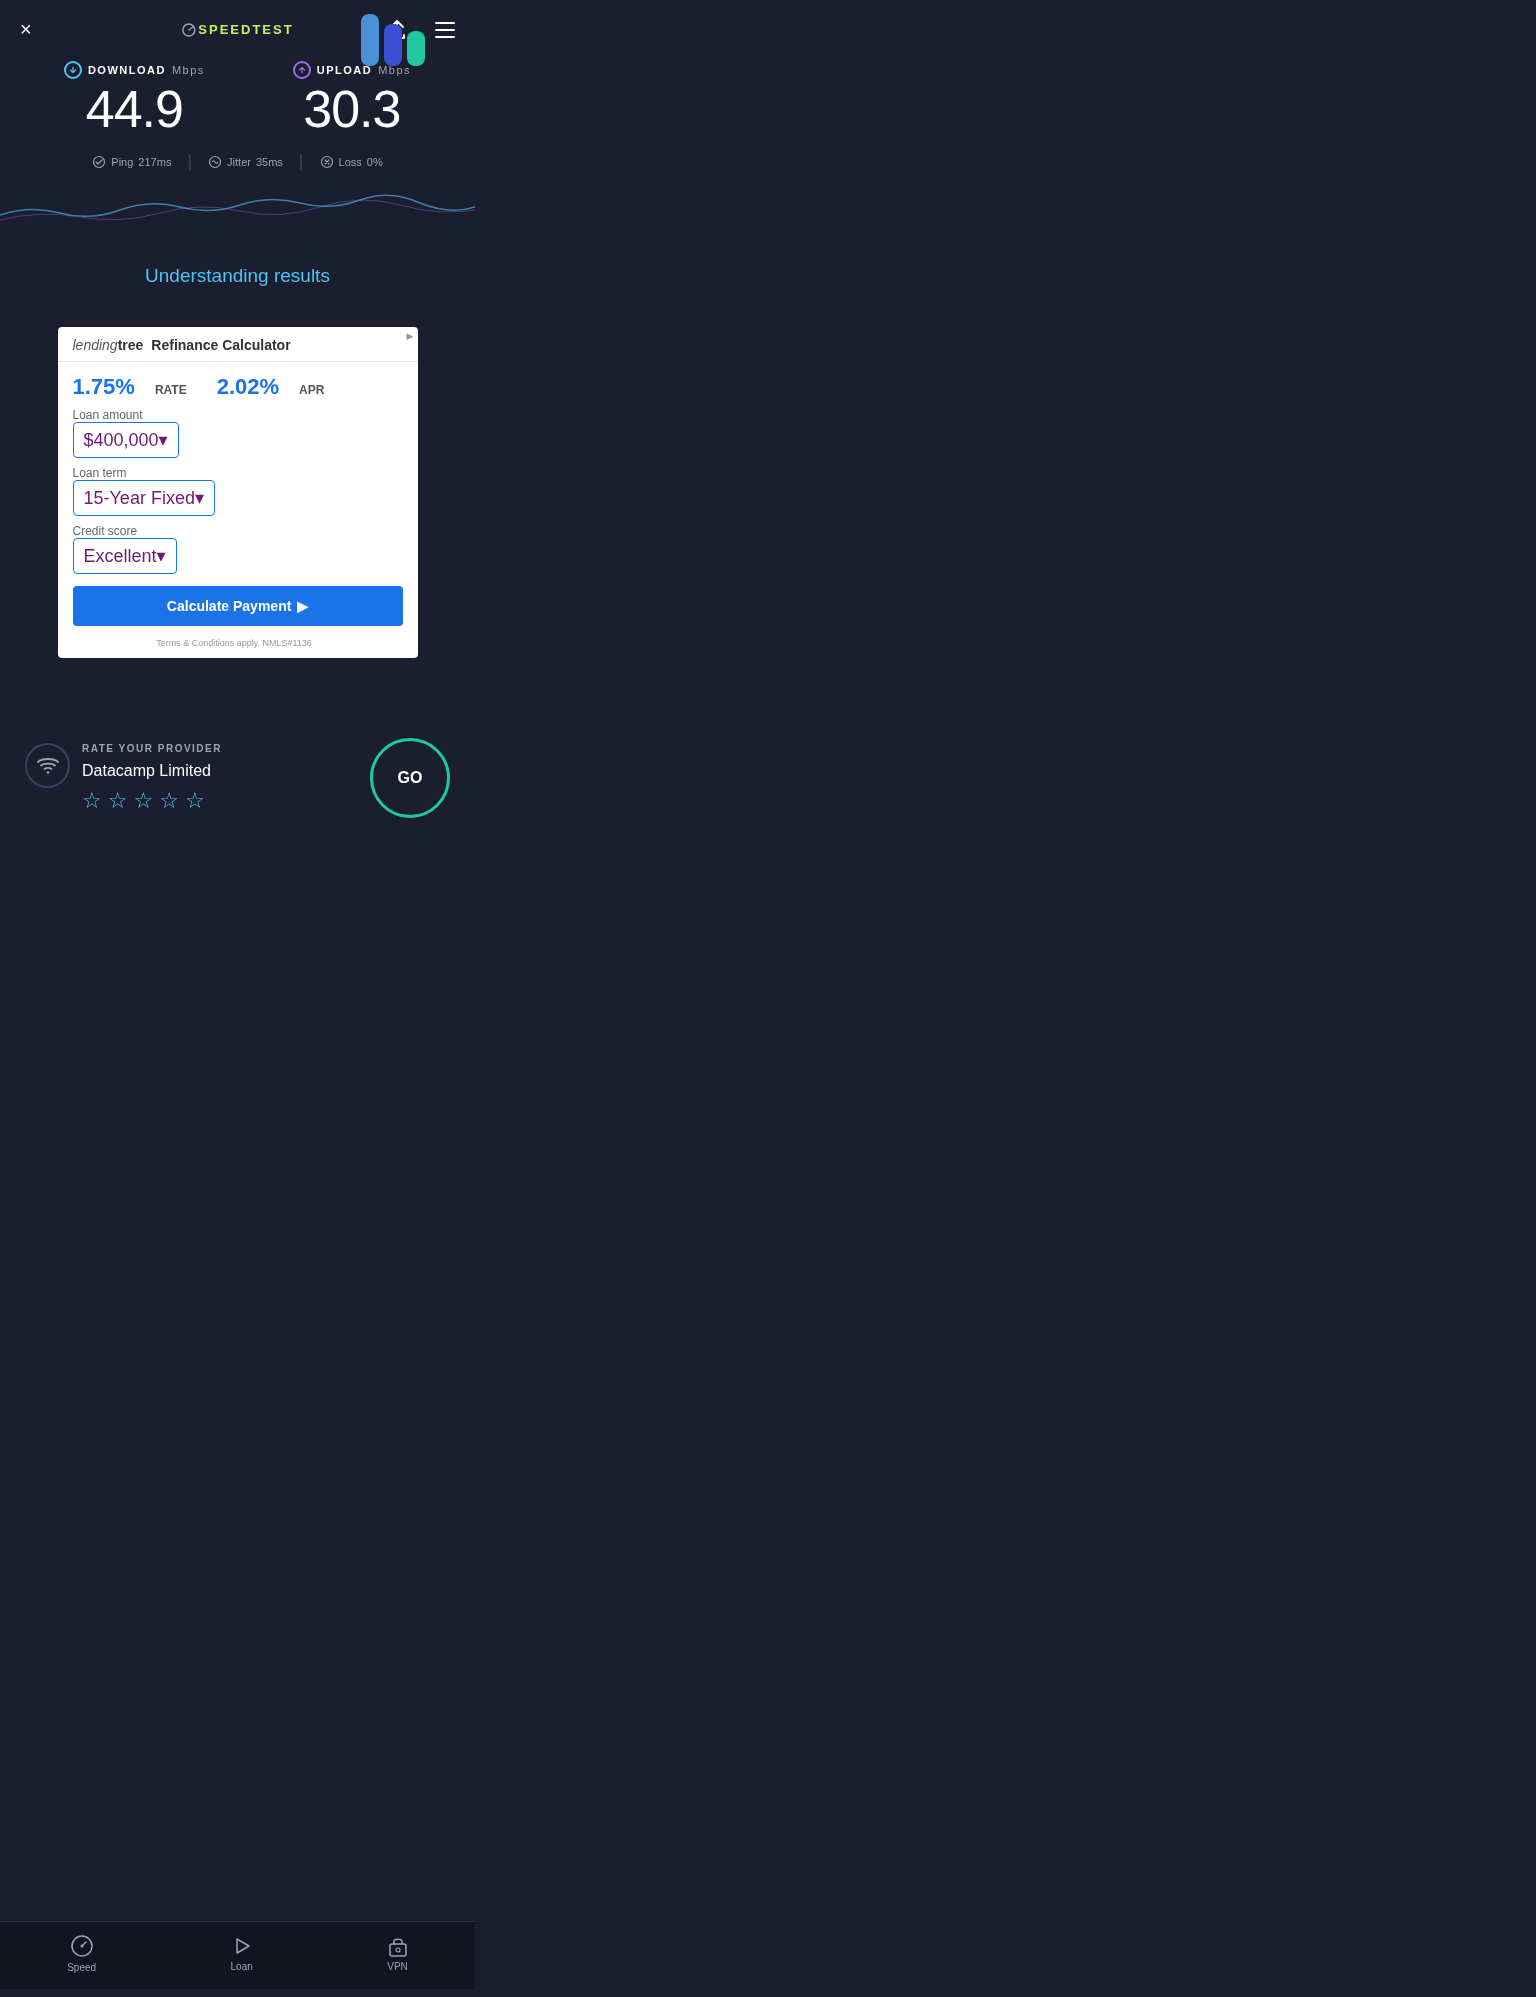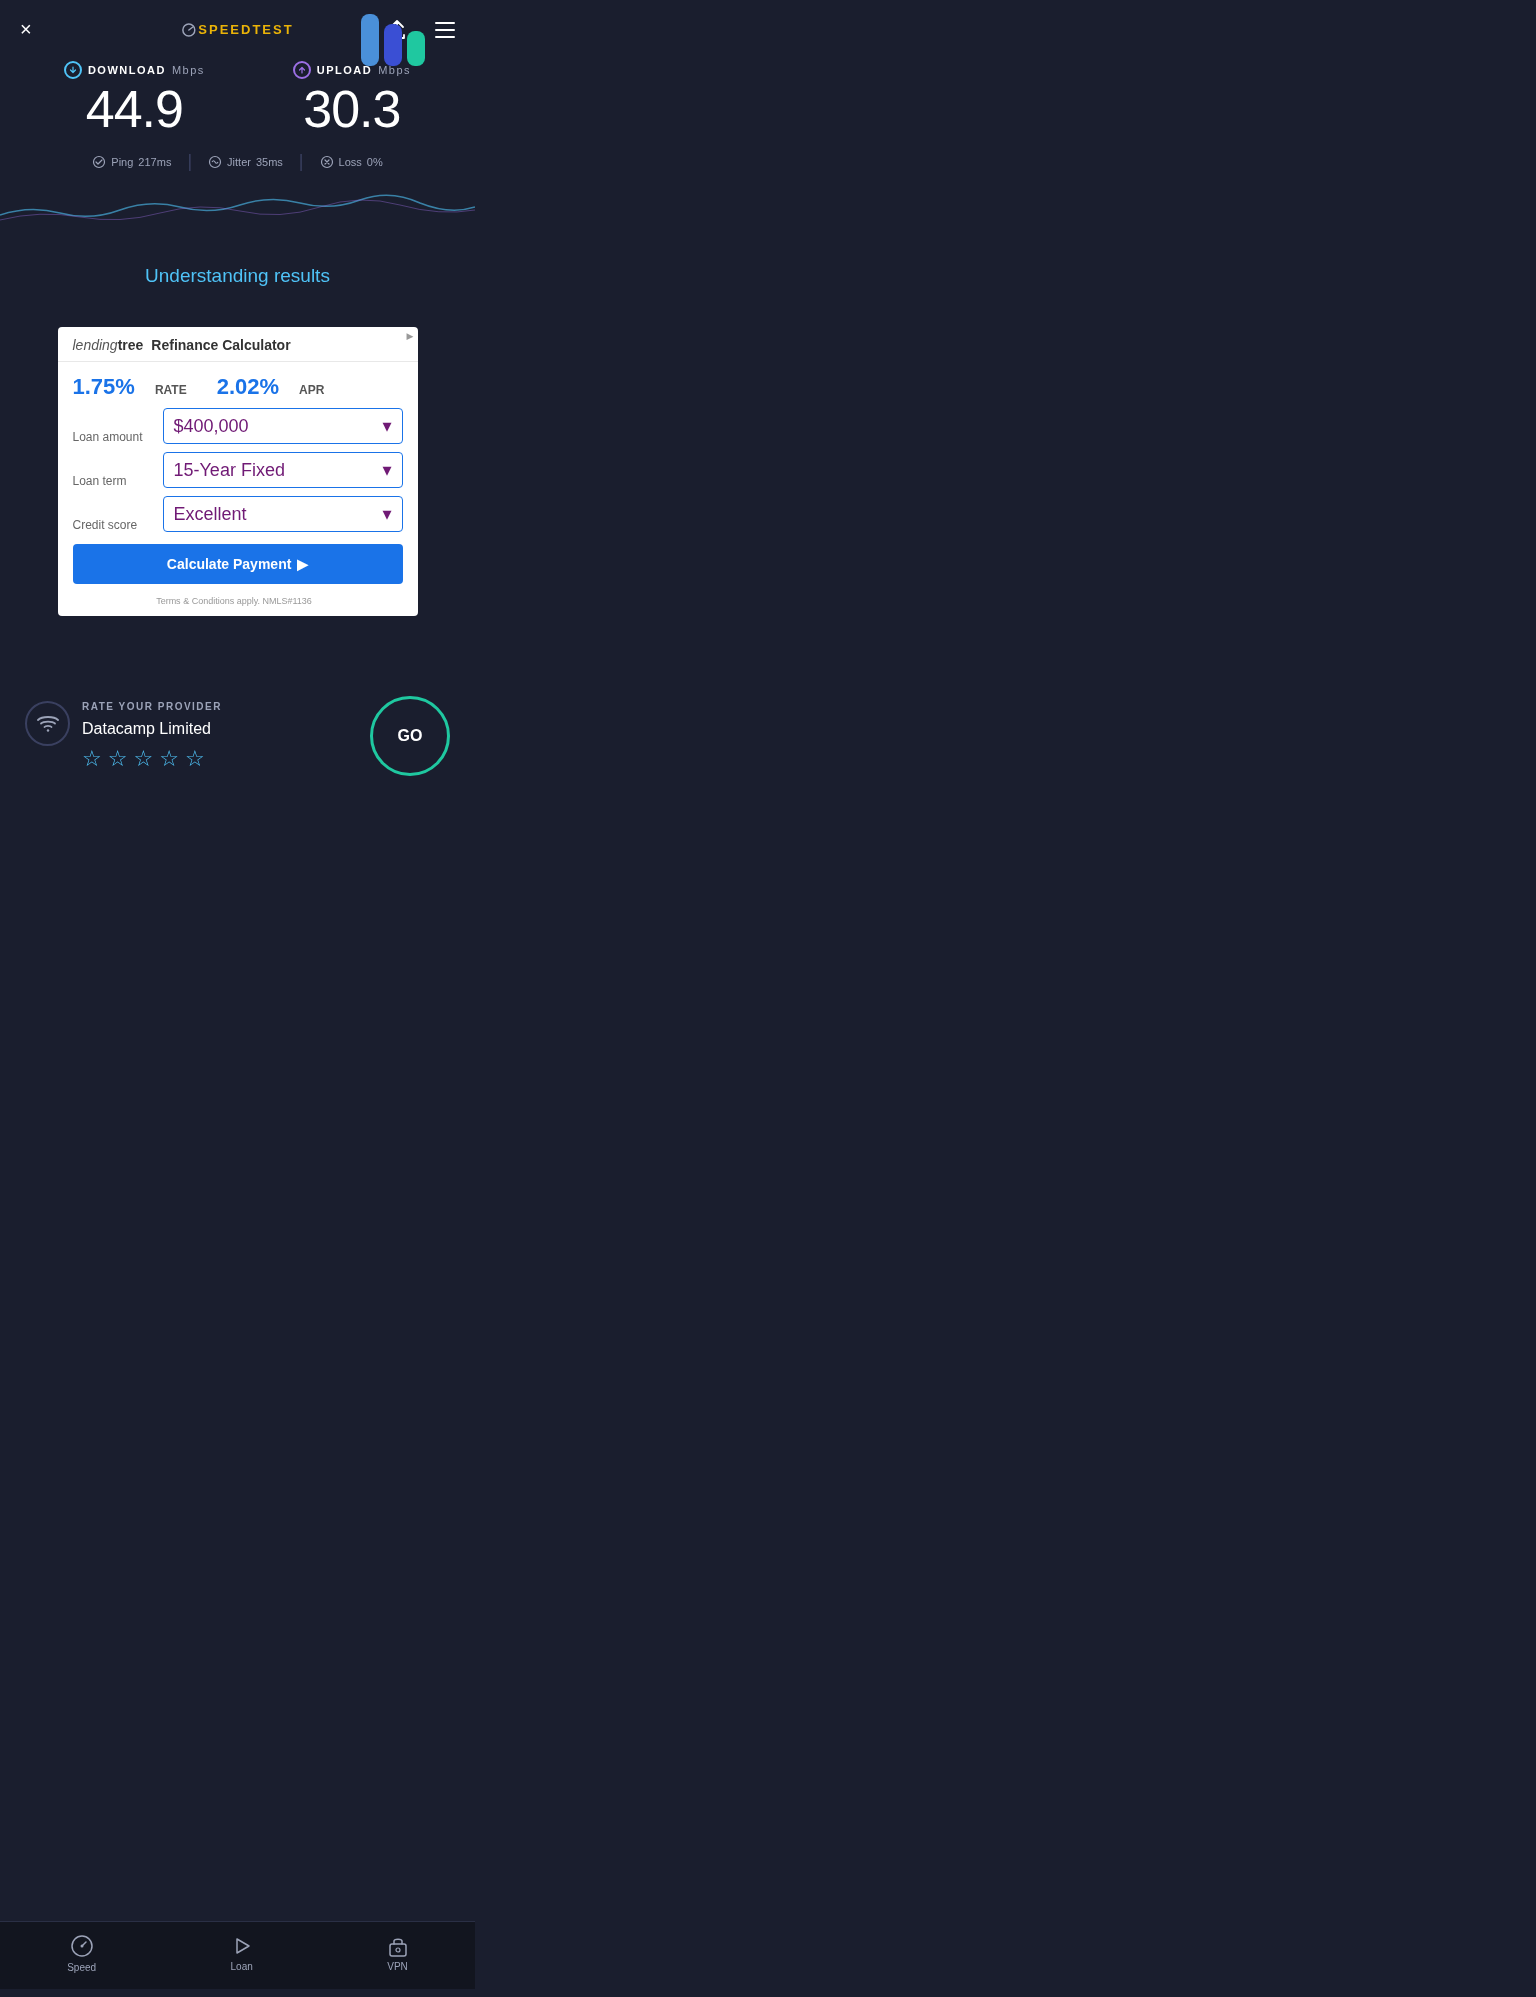--- a/index.html
+++ b/index.html
@@ -23,21 +23,21 @@
     .header-title {
       position: absolute;
       left: 50%;
       transform: translateX(-50%);
       display: flex;
       align-items: center;
       gap: 3px;
       font-size: 13px;
       font-weight: 600;
       letter-spacing: 2px;
-      color: #eab308;
+      color: #bef264;
     }
     .header-left { display: flex; align-items: center; }
     .close-icon { color: #fff; font-size: 20px; cursor: pointer; }
     .header-right { display: flex; align-items: center; gap: 16px; }
     .header-right svg { cursor: pointer; }
 
     
     .bars-graphic {
       position: absolute;
       right: 50px;
@@ -184,23 +184,24 @@
       display: flex;
       gap: 30px;
       align-items: baseline;
     }
     .rate-item { display: flex; align-items: baseline; gap: 20px; }
     .rate-percent { font-size: 22px; font-weight: 700; color: #1a73e8; }
     .rate-label { font-size: 12px; color: #555; font-weight: 600; }
     .ad-fields { padding: 0 15px; }
     .ad-field-row {
       display: flex;
-      align-items: flex-end;
+      align-items: flex-start;
       justify-content: space-between;
       margin-bottom: 8px;
+      flex-direction: column;
     }
     .ad-field-label { font-size: 12px; color: #666; width: 90px; }
     .ad-field-select {
       flex: 1;
       border: 1.5px solid #1a73e8;
       border-radius: 4px;
       padding: 6px 10px;
       font-size: 18px;
       color: #701a75;
       display: flex;

